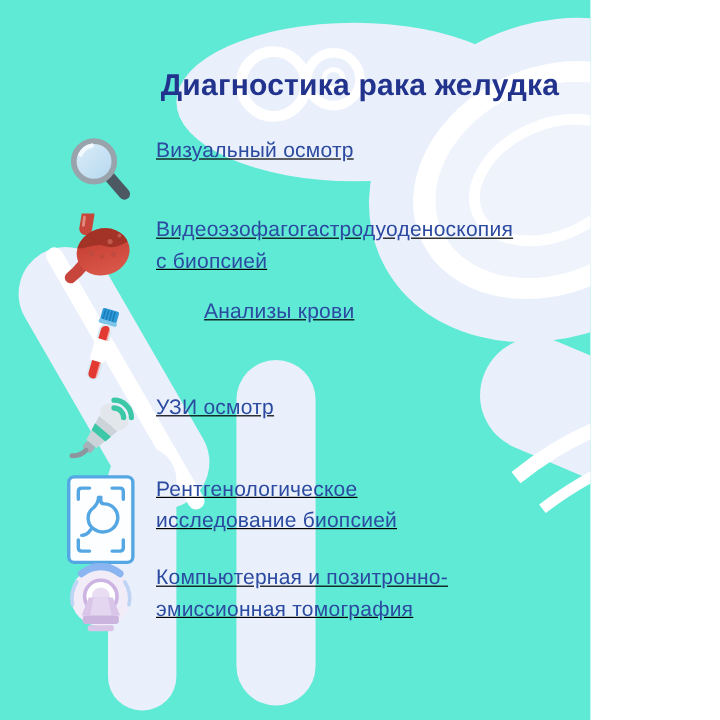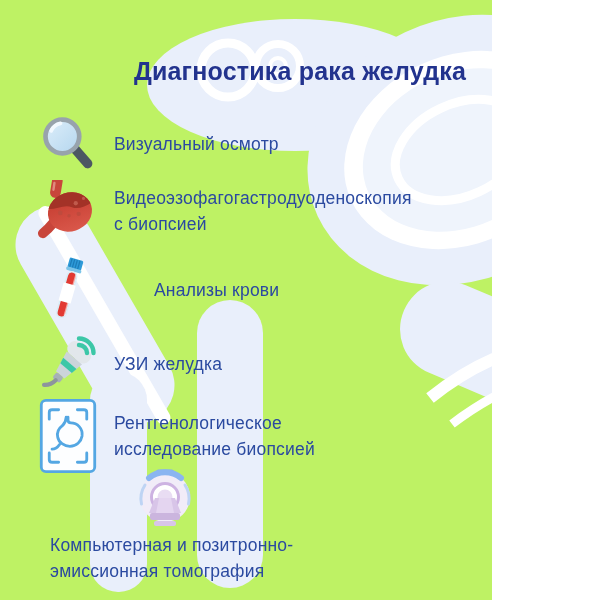--- a/index.html
+++ b/index.html
@@ -1,25 +1,25 @@
 <!DOCTYPE html>
 <html><head>
 <meta charset="utf-8">
 <style>
   html,body { margin:0; padding:0; background:#ffffff; }
   .stage {
     position:relative; width:492px; height:600px; overflow:hidden;
-    background:#bef264; font-family:"Liberation Sans", sans-serif;
+    background:#5eead4; font-family:"Liberation Sans", sans-serif;
   }
   .bg { position:absolute; left:0; top:0; width:600px; height:600px; }
   .title {
     position:absolute; top:57px; left:0; width:600px; text-align:center;
     font-size:25px; font-weight:700; color:#22338e; letter-spacing:.2px;
   }
-  .row { position:absolute; left:36px; display:flex; align-items:center; }
+  .row { position:absolute; left:52px; display:flex; align-items:flex-start;text-decoration:underline; }
   .icon-box { flex:0 0 64px; width:64px; display:flex; align-items:center; justify-content:center; }
   .label {
     margin-left:14px; font-size:17.5px; line-height:26px; color:#2b4aa0;
     white-space:pre-line; letter-spacing:.2px;
   }
   svg { display:block; }
 </style>
 </head>
 <body>
 
@@ -133,42 +133,42 @@
           <rect x="17" y="8" width="26" height="15" rx="7" fill="#e2e7eb"></rect>
           <path d="M20 23 L40 23 L35.5 45 L24.5 45 Z" fill="#ccd4da"></path>
           <path d="M21.3 30 L38.7 30 L37.6 36 L22.6 36 Z" fill="#3cc7a7"></path>
           <rect x="25.5" y="45" width="9" height="7" rx="2" fill="#a7b0b8"></rect>
           <path d="M30 52 C29.5 57 27.5 60.5 24 63" stroke="#8d959d" stroke-width="4.2" fill="none" stroke-linecap="round"></path>
         </g>
         <path d="M43 13 A8 8 0 0 1 51 21" stroke="#3cc7a7" stroke-width="4.4" fill="none" stroke-linecap="round"></path>
         <path d="M43 6.5 A14.5 14.5 0 0 1 57.5 21" stroke="#3cc7a7" stroke-width="4.4" fill="none" stroke-linecap="round"></path>
       </svg>
     </div>
-    <div class="label">УЗИ желудка</div>
+    <div class="label">УЗИ осмотр</div>
   </div>
 
   <div class="row" style="top:394px; height:84px;">
     <div class="icon-box">
       <svg width="60" height="78" viewBox="0 0 64 80">
         <rect x="3.5" y="2" width="57" height="76" rx="5" fill="#fdfeff" stroke="#54a7e3" stroke-width="3"></rect>
         <g stroke="#54a7e3" stroke-width="3" fill="none" stroke-linecap="round" stroke-linejoin="round">
           <path d="M12 22 L12 15 Q12 12 15 12 L22 12"></path>
           <path d="M42 12 L49 12 Q52 12 52 15 L52 22"></path>
           <path d="M52 58 L52 65 Q52 68 49 68 L42 68"></path>
           <path d="M22 68 L15 68 Q12 68 12 65 L12 58"></path>
           <path d="M30 20 c0 4 -1 6 -4 9 c-4 3 -6 7 -5 12 c1 6 7 10 13 10 c7 0 12 -5 13 -11 c1 -8 -5 -14 -12 -14 c-2 0 -3 -1 -3 -3 l0 -3"></path>
           <path d="M23 49 c-2 3 -5 5 -8 5"></path>
         </g>
       </svg>
     </div>
     <div class="label">Рентгенологическое
 исследование биопсией</div>
   </div>
 
-  <div class="row" style="top:468px; height:76px;flex-direction:column;">
+  <div class="row" style="top:468px; height:76px;">
     <div class="icon-box">
       <svg width="64" height="64" viewBox="0 0 64 64">
         <circle cx="32" cy="29" r="25" fill="#f1ecf8"></circle>
         <rect x="23" y="1.5" width="18" height="5" rx="2.5" fill="#7fb0ef"></rect>
         <path d="M16 10 A25 25 0 0 1 48 10" stroke="#8ab5f1" stroke-width="6" fill="none" stroke-linecap="round"></path>
         <path d="M8.5 36 A25 25 0 0 1 12 17" stroke="#bed4f4" stroke-width="3" fill="none" stroke-linecap="round"></path>
         <path d="M52 17 A25 25 0 0 1 55.5 36" stroke="#bed4f4" stroke-width="3" fill="none" stroke-linecap="round"></path>
         <circle cx="32" cy="29" r="13.5" fill="#ffffff" stroke="#cdb3e2" stroke-width="3"></circle>
         <circle cx="32" cy="29" r="7.5" fill="#e9ddf3"></circle>
         <path d="M22 30 L42 30 L48 45 L16 45 Z" fill="#d8c5e8"></path>

